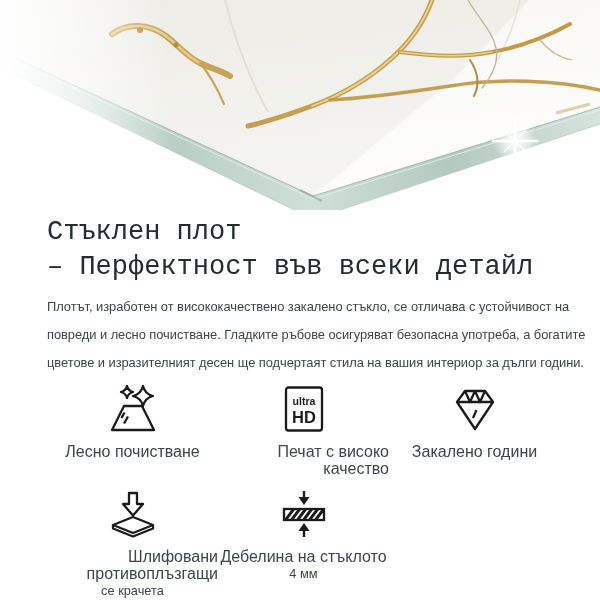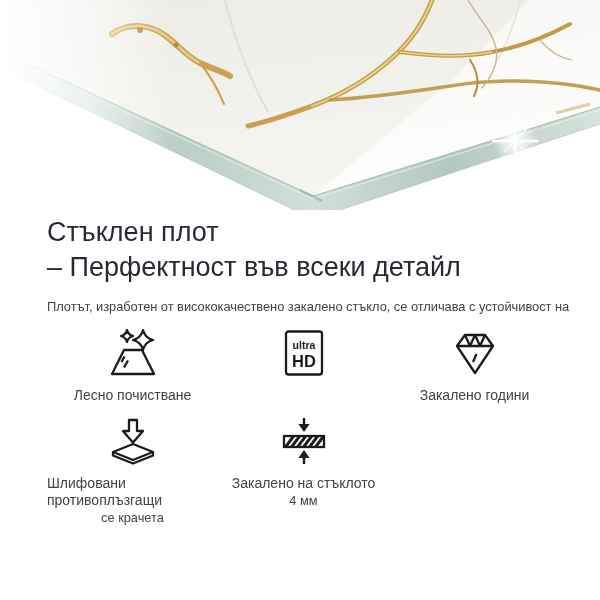--- a/index.html
+++ b/index.html
@@ -1,27 +1,27 @@
 <!DOCTYPE html>
 <html><head>
 <meta charset="utf-8">
 <style>
   html,body{margin:0;padding:0;background:#ffffff;}
   body{width:600px;height:600px;overflow:hidden;font-family:"Liberation Sans","DejaVu Sans",sans-serif;}
   .hero{display:block;width:600px;height:210px;}
   .content{padding:5px 40px 0 47px;}
-  .title{margin:0;font-family:Liberation Sans, sans-serif;font-weight:400;
+  .title{margin:0;font-family:Liberation Mono, monospace;font-weight:400;
          font-size:27px;line-height:35px;color:#262b33;}
   .body-text{margin-top:8px;}
   .body-line{font-size:12.9px;line-height:28px;color:#3e444c;letter-spacing:-0.05px;white-space:nowrap;}
   .features{margin-top:8px;display:grid;grid-template-columns:repeat(3,1fr);row-gap:13px;}
   .feature{display:flex;flex-direction:column;align-items:center;}
   .icon-box{height:48px;display:flex;align-items:flex-start;justify-content:center;}
   .icon-box svg{display:block;}
-  .flabel{margin-top:10px;font-size:14px;line-height:17px;color:#3e444c;text-align:left;}
+  .flabel{margin-top:10px;font-size:16px;line-height:17px;color:#3e444c;text-align:right;}
   .flabel2{font-size:12.8px;line-height:17px;color:#3e444c;text-align:center;}
   .ic{stroke:#1b1b1b;fill:none;stroke-width:2.3;}
 </style>
 </head>
 <body>
 
 <svg class="hero" viewBox="0 0 600 210" xmlns="http://www.w3.org/2000/svg">
   <defs>
     <linearGradient id="topGrad" x1="0" y1="0" x2="0.3" y2="1">
       <stop offset="0" stop-color="#eeece7"></stop>
@@ -95,20 +95,22 @@
 </svg>
 
 <div class="content">
   <h1 class="title">
     <div>Стъклен плот</div>
     <div>– Перфектност във всеки детайл</div>
   </h1>
 
   <div class="body-text">
     <div class="body-line">Плотът, изработен от висококачествено закалено стъкло, се отличава с устойчивост на</div>
+    <div class="body-line">повреди и лесно почистване. Гладките ръбове осигуряват безопасна употреба, а богатите</div>
+    <div class="body-line">цветове и изразителният десен ще подчертаят стила на вашия интериор за дълги години.</div>
   </div>
 
   <div class="features">
 
     <div class="feature">
       <div class="icon-box">
         <svg width="56" height="48" viewBox="0 0 56 48">
           <polygon class="ic" points="19,21 37,21 49,45 7,45" stroke-linejoin="round" stroke-width="2.4" fill="#ffffff"></polygon>
           <path class="ic" d="M16.5,33 L19.5,27.5 M19,38.5 L23,31.5" stroke-width="1.7"></path>
           <path class="ic" d="M38,1 Q40,9 48,11 Q40,13 38,21 Q36,13 28,11 Q36,9 38,1 Z" stroke-width="2.1" stroke-linejoin="round" fill="#ffffff"></path>
@@ -120,20 +122,21 @@
     </div>
 
     <div class="feature">
       <div class="icon-box">
         <svg width="56" height="48" viewBox="0 0 56 48">
           <rect class="ic" x="10" y="2.5" width="36" height="43" rx="2.5" stroke-width="2.6" fill="#ffffff"></rect>
           <text x="28" y="20" text-anchor="middle" font-family="Liberation Sans, sans-serif" font-size="10.5" font-weight="600" fill="#1b1b1b">ultra</text>
           <text x="28" y="38" text-anchor="middle" font-family="Liberation Sans, sans-serif" font-size="16.5" font-weight="700" fill="#1b1b1b">HD</text>
         </svg>
       </div>
+      <div class="flabel">Печат с високо качество</div>
       <div class="flabel2"></div>
     </div>
 
 
     <div class="feature">
       <div class="icon-box">
         <svg width="48" height="48" viewBox="0 0 48 48">
           <path class="ic" d="M14,6 L34,6 L42,17 L24,44 L6,17 Z" stroke-width="2.4" stroke-linejoin="round" fill="#ffffff"></path>
           <path class="ic" d="M6,17 L42,17" stroke-width="1.9"></path>
           <path class="ic" d="M14,6 L19,17 L24,6 L29,17 L34,6" stroke-width="1.9" stroke-linejoin="round"></path>
@@ -172,18 +175,18 @@
             <path d="M26,32 L38,16"></path>
               <path d="M32,32 L44,16"></path>
               <path d="M38,32 L50,16"></path>
           </g>
           <path d="M28,1 L28,8" stroke="#1b1b1b" stroke-width="2.4"></path>
           <polygon points="22.5,7 33.5,7 28,15" fill="#1b1b1b"></polygon>
           <path d="M28,47 L28,40" stroke="#1b1b1b" stroke-width="2.4"></path>
           <polygon points="22.5,41 33.5,41 28,33" fill="#1b1b1b"></polygon>
         </svg>
       </div>
-      <div class="flabel">Закалено на стъклото</div>
+      <div class="flabel">Дебелина на стъклото</div>
       <div class="flabel2">4 мм</div>
     </div>
 
   </div>
 </div>
 
 </body></html>

